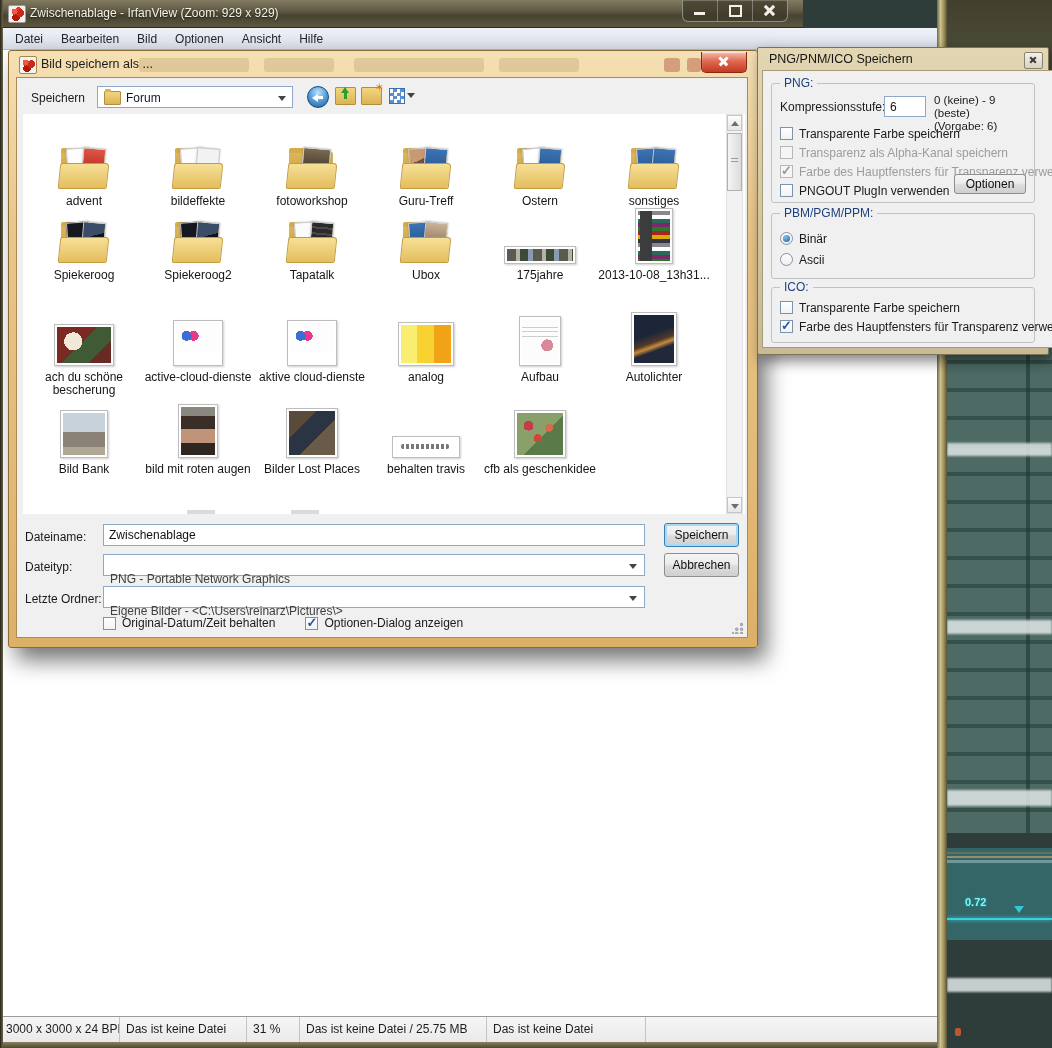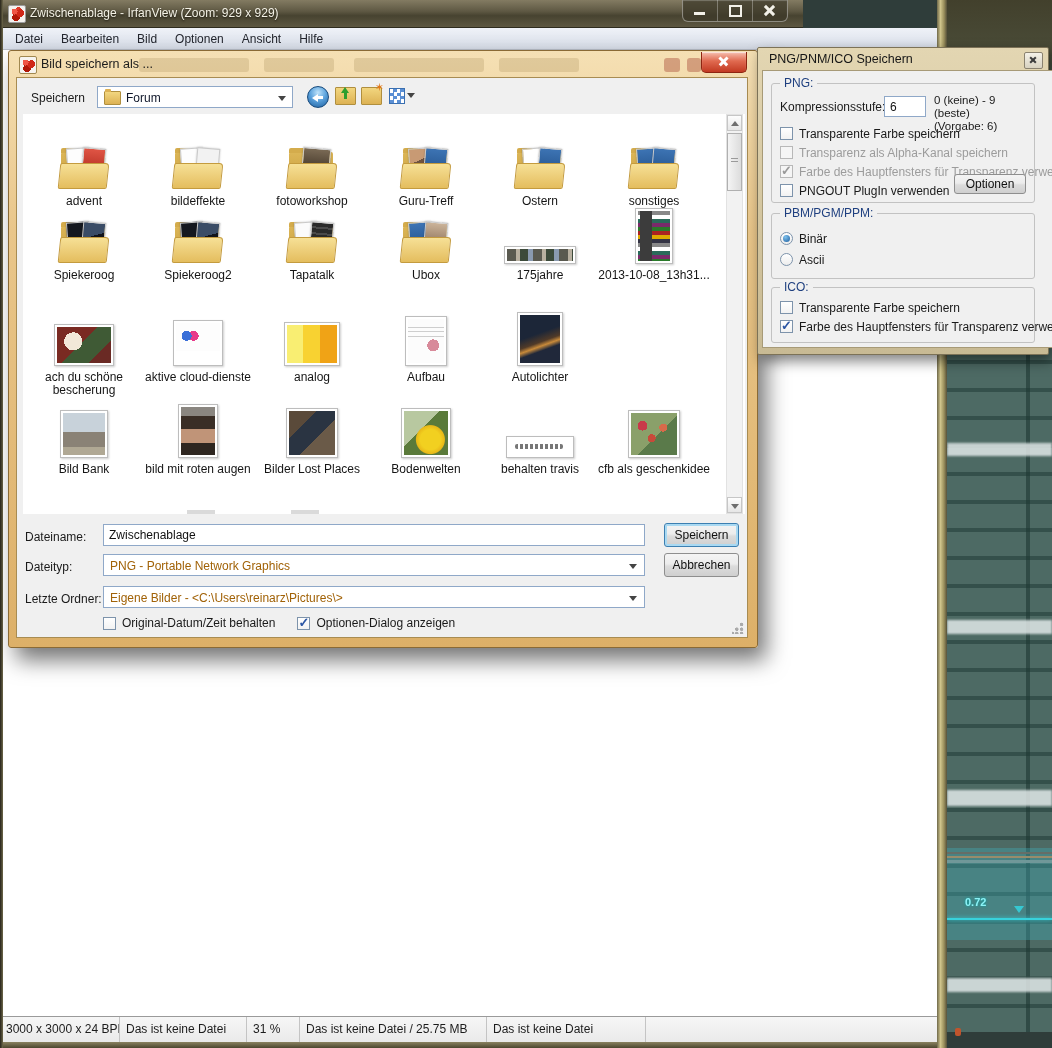--- a/index.html
+++ b/index.html
@@ -2,21 +2,21 @@
 <html><head>
 <meta charset="utf-8">
 <style>
   html,body{margin:0;padding:0;}
   body{width:1052px;height:1048px;position:relative;overflow:hidden;
        font-family:"Liberation Sans",sans-serif;background:#2f3d3a;
        -webkit-font-smoothing:antialiased;}
   .abs{position:absolute;}
 
   
-  #desktop-bg{right:0;top:0;width:105px;height:1032px;
+  #desktop-bg{right:0;top:0;width:105px;height:833px;
     background:
       repeating-linear-gradient(180deg,#4d6a64 0 24px,#34504b 24px 28px),
       #4d6a64; font-weight: bold;}
   #desktop-bg .vgroove{position:absolute;top:0;right:22px;width:4px;height:100%;background:rgba(30,55,50,.6);}
   #desktop-bg .topdark{position:absolute;top:0;left:0;width:100%;height:95px;
       background:linear-gradient(180deg,#42402c 0%,#4a4c38 55%,rgba(74,76,56,0) 100%);}
   #desktop-bg .band{position:absolute;left:0;width:100%;background:rgba(225,232,232,.85);filter:blur(1px);}
   #desktop-bg .hud{position:absolute;left:0;width:100%;top:848px;height:92px;background:rgba(62,178,188,.35);}
   #desktop-bg .stripe{position:absolute;left:0;width:100%;}
   #hud-line{position:absolute;left:0;right:0;top:70px;height:2px;background:#38d2dc;box-shadow:0 0 4px #38d2dc;}
@@ -192,21 +192,21 @@
   .sc-btn.up .tri{top:5px;border-bottom:5px solid #6e6e6e;}
   .sc-btn.down .tri{top:6px;border-top:5px solid #6e6e6e;}
   #sc-thumb{position:absolute;left:0;top:18px;width:15px;height:58px;background:linear-gradient(90deg,#f4f4f4,#dcdcdc);border:1px solid #b0b0b0;box-sizing:border-box;}
   #sc-thumb::after{content:"";position:absolute;left:3px;top:24px;width:7px;height:6px;
      background:repeating-linear-gradient(180deg,#9a9a9a 0 1px,transparent 1px 3px);}
 
   
   .field-label{position:absolute;font-size:12px;color:#1a1a1a;}
   .text-input{position:absolute;background:#fff;border:1px solid #8fa8c8;box-sizing:border-box;font-size:12px;color:#111;padding:3px 5px;}
   .combo{position:absolute;background:#fff;border:1px solid #8fa8c8;box-sizing:border-box;cursor:pointer;}
-  .combo .val{position:absolute;left:6px;top:4px;font-size:12px;color:#a16207;white-space:nowrap;}
+  .combo .val{position:absolute;left:6px;top:17px;font-size:12px;color:#404040;white-space:nowrap;}
   .combo .caret{right:7px;top:9px;}
   .btn{position:absolute;font-size:12px;color:#111;text-align:center;cursor:pointer;
      background:linear-gradient(180deg,#f4f4f4 0%,#ececec 45%,#dcdcdc 55%,#cfcfcf 100%);
      border:1px solid #8e8e8e;border-radius:3px;box-sizing:border-box;}
   .btn.default{border:1px solid #3c7fb1;box-shadow:0 0 0 2px #a9d9f2 inset;}
   .chk-row{display:flex;align-items:center;cursor:pointer;}
   .chk-box{width:13px;height:13px;background:linear-gradient(180deg,#fff,#f2f2f2);border:1px solid #7d93ab;box-sizing:border-box;position:relative;flex:none;}
   .chk-box.checked::after{content:"✓";position:absolute;left:0px;top:-3px;font-size:13px;font-weight:bold;color:#2c56a4;}
   .chk-row.disabled .chk-box{border-color:#b8b8b8;background:#f5f5f5;}
   .chk-row.disabled .chk-box.checked::after{color:#9a9a9a;}
@@ -253,21 +253,21 @@
 
   
   #lbl-filename{left:8px;top:452px;}
   #inp-filename{left:86px;top:446px;width:542px;height:22px;}
   #btn-save{left:647px;top:445px;width:75px;height:24px;line-height:22px;}
   #lbl-filetype{left:8px;top:482px;}
   #cmb-filetype{left:86px;top:476px;width:542px;height:22px;}
   #btn-cancel{left:647px;top:475px;width:75px;height:24px;line-height:22px;}
   #lbl-recent{left:8px;top:514px;}
   #cmb-recent{left:86px;top:508px;width:542px;height:22px;}
-  #save-checks{position:absolute;left:86px;top:538px;display:flex;gap:22px;}
+  #save-checks{position:absolute;left:86px;top:538px;display:flex;gap:30px;}
 </style>
 </head>
 <body>
 
 <div id="desktop-bg" class="abs">
   <div class="vgroove"></div>
   <div class="topdark"></div>
   <div class="band" style="top:443px;height:13px"></div>
   <div class="band" style="top:620px;height:14px"></div>
   <div class="band" style="top:790px;height:16px"></div>
@@ -500,20 +500,28 @@
               </div>
             </div>
             <div class="file-label">ach du schöne bescherung</div>
           </div>
           <div class="file-cell">
             <div class="icon-slot">
               <div class="thumb thumb-flickr">
                 <i></i>
               </div>
             </div>
+            <div class="file-label">active-cloud-dienste</div>
+          </div>
+          <div class="file-cell">
+            <div class="icon-slot">
+              <div class="thumb thumb-flickr">
+                <i></i>
+              </div>
+            </div>
             <div class="file-label">aktive cloud-dienste</div>
           </div>
           <div class="file-cell">
             <div class="icon-slot">
               <div class="thumb thumb-gradient">
                 <i></i>
               </div>
             </div>
             <div class="file-label">analog</div>
           </div>
@@ -551,28 +559,20 @@
             </div>
             <div class="file-label">bild mit roten augen</div>
           </div>
           <div class="file-cell">
             <div class="icon-slot">
               <div class="thumb thumb-interior">
                 <i></i>
               </div>
             </div>
             <div class="file-label">Bilder Lost Places</div>
-          </div>
-          <div class="file-cell">
-            <div class="icon-slot">
-              <div class="thumb thumb-sunflower">
-                <i></i>
-              </div>
-            </div>
-            <div class="file-label">Bodenwelten</div>
           </div>
           <div class="file-cell">
             <div class="icon-slot">
               <div class="thumb thumb-script">
                 <i>
                   <span class="scribble"></span>
                 </i>
               </div>
             </div>
             <div class="file-label">behalten travis</div>

